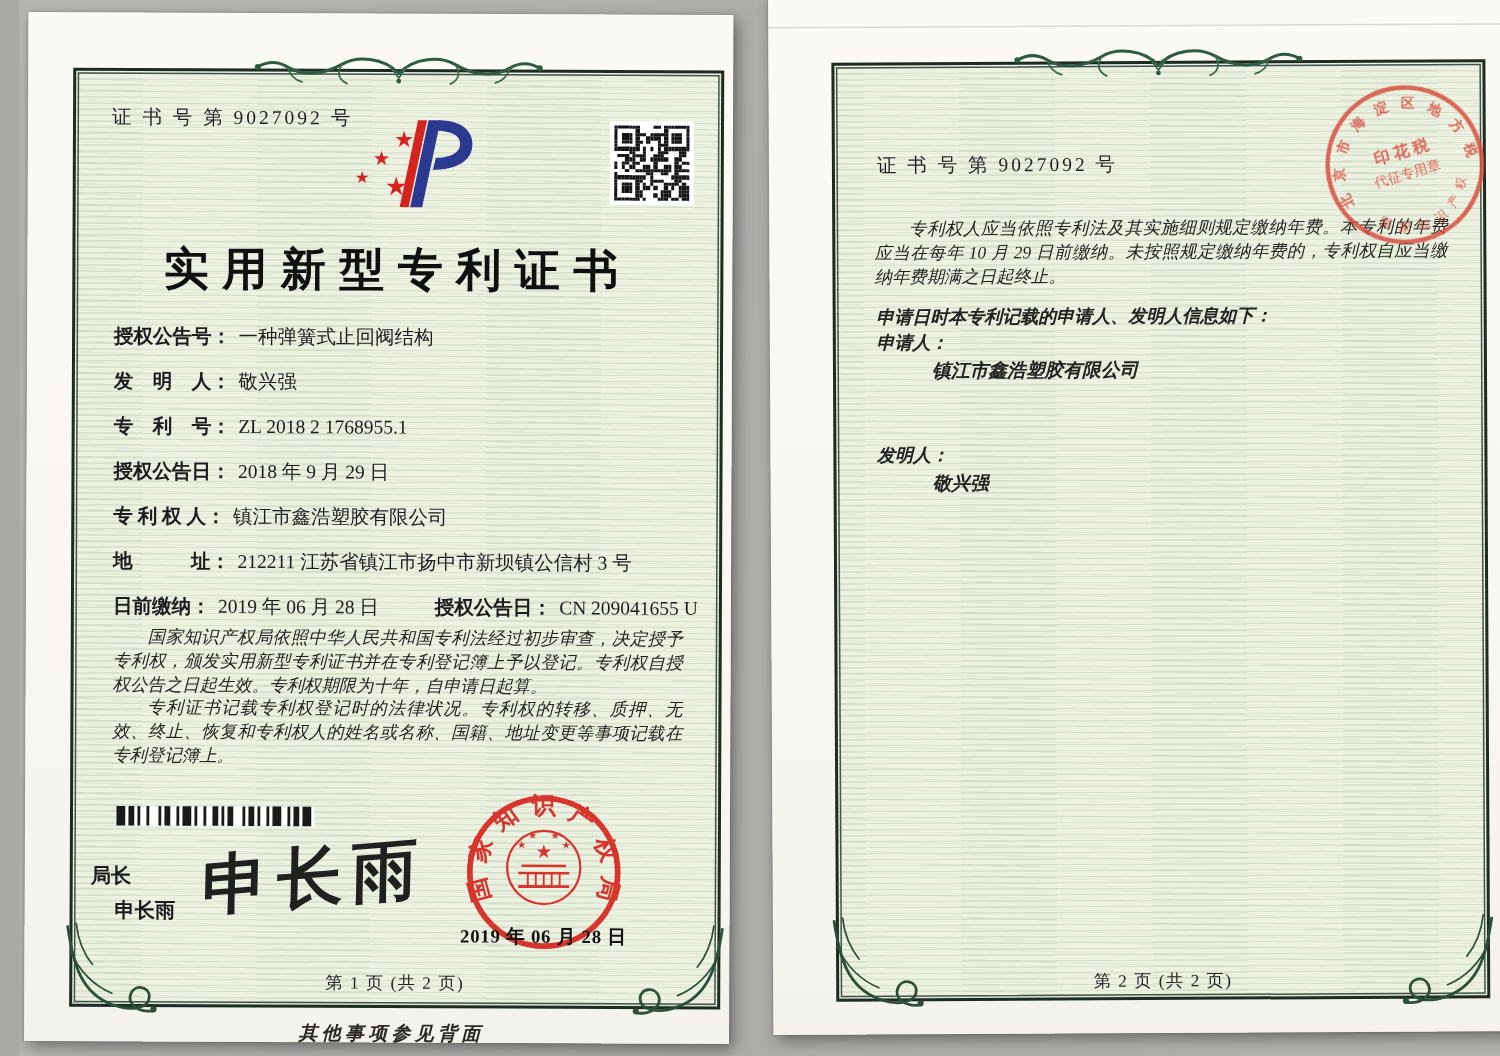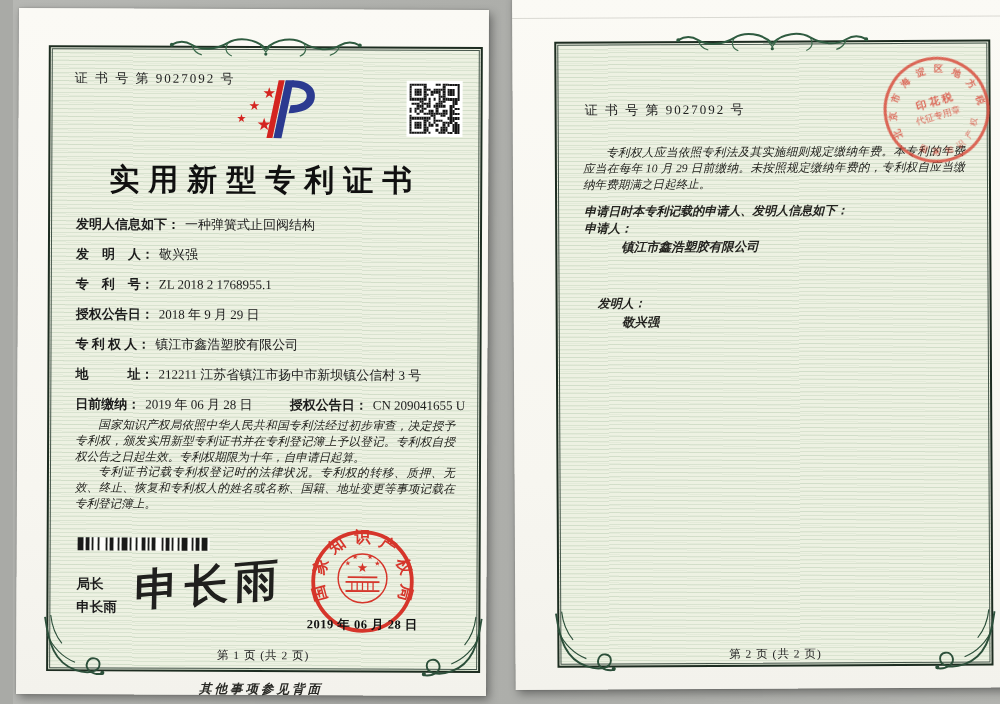--- a/index.html
+++ b/index.html
@@ -540,21 +540,21 @@
           <i class="d"></i>
           <i class="d"></i>
           <i></i>
           <i class="d"></i>
           <i class="d"></i>
         </div>
 
       <div class="abs title" style="top:112px;">实用新型专利证书</div>
 
       <div class="abs row" style="top:168px;">
-        <span class="lbl">发明人信息如下：</span><span class="val">一种弹簧式止回阀结构</span>
+        <span class="lbl">授权公告号：</span><span class="val">一种弹簧式止回阀结构</span>
       </div>
       <div class="abs row" style="top:198px;">
         <span class="lbl">发　明　人：</span><span class="val">敬兴强</span>
       </div>
       <div class="abs row" style="top:228px;">
         <span class="lbl">专　利　号：</span><span class="val">ZL 2018 2 1768955.1</span>
       </div>
       <div class="abs row" style="top:258px;">
         <span class="lbl">授权公告日：</span><span class="val">2018 年 9 月 29 日</span>
       </div>
@@ -612,21 +612,21 @@
           <b style="width:6px;background:#1a1a1a"></b>
           <b style="width:4px;background:#fdfdfb"></b>
           <b style="width:2px;background:#1a1a1a"></b>
           <b style="width:2px;background:#fdfdfb"></b>
           <b style="width:4px;background:#1a1a1a"></b>
           <b style="width:2px;background:#fdfdfb"></b>
           <b style="width:6px;background:#1a1a1a"></b>
           <b style="width:2px;background:#fdfdfb"></b>
         </div>
 
-      <div class="abs sig-label" style="left:28px;top:528px;">局长</div>
+      <div class="abs sig-label" style="left:12px;top:528px;">局长</div>
       <div class="abs sig-label" style="left:28px;top:551px;">申长雨</div>
       <div class="abs signature" style="left:86px;top:508px;">申长雨</div>
 
       <svg class="abs seal" style="left:261px;top:480px;" width="106" height="106" viewBox="0 0 100 100">
         <defs>
             <path id="sealArc" d="M17.96,68.5 A37,37 0 1 1 82.04,68.5" fill="none"></path>
           </defs>
         <circle cx="50" cy="50" r="46.5" fill="none" stroke="#d5281e" stroke-width="3.6"></circle>
         <text font-size="15" font-weight="bold" fill="#d5281e">
           <textPath href="#sealArc" startOffset="2" textLength="150" lengthAdjust="spacing">国家知识产权局</textPath>
@@ -706,21 +706,21 @@
         <text x="55" y="64" font-size="9" text-anchor="middle" fill="#d94f3f">代征专用章</text>
       </svg>
 
       <div class="abs paras" style="top:102px;">
         <p>专利权人应当依照专利法及其实施细则规定缴纳年费。本专利的年费应当在每年 10 月 29 日前缴纳。未按照规定缴纳年费的，专利权自应当缴纳年费期满之日起终止。</p>
       </div>
 
       <div class="abs p2-head" style="left:27px;top:160px;">申请日时本专利记载的申请人、发明人信息如下：</div>
       <div class="abs p2-head" style="left:27px;top:177px;">申请人：</div>
       <div class="abs p2-name" style="left:64px;top:196px;">镇江市鑫浩塑胶有限公司</div>
-      <div class="abs p2-head" style="left:40px;top:252px;">发明人：</div>
+      <div class="abs p2-head" style="left:27px;top:252px;">发明人：</div>
       <div class="abs p2-name" style="left:64px;top:271px;">敬兴强</div>
 
       <div class="abs footerline" style="top:604px;">第 2 页 (共 2 页)</div>
 
       <svg class="abs corner" style="left:-8px;bottom:-10px;" width="66" height="66" viewBox="0 0 70 70">
         <g stroke="#2c4f3a" fill="none" stroke-width="2">
           <path d="M5,4 C9,32 15,52 37,60 C51,65 63,62 63,54 C63,47 53,45 50,52 C47,59 55,66 67,64"></path>
           <path d="M7,22 q10,22 30,30" stroke-width="1.2"></path>
           <path d="M11,2 q2,18 12,30" stroke-width="1.2"></path>
         </g>

